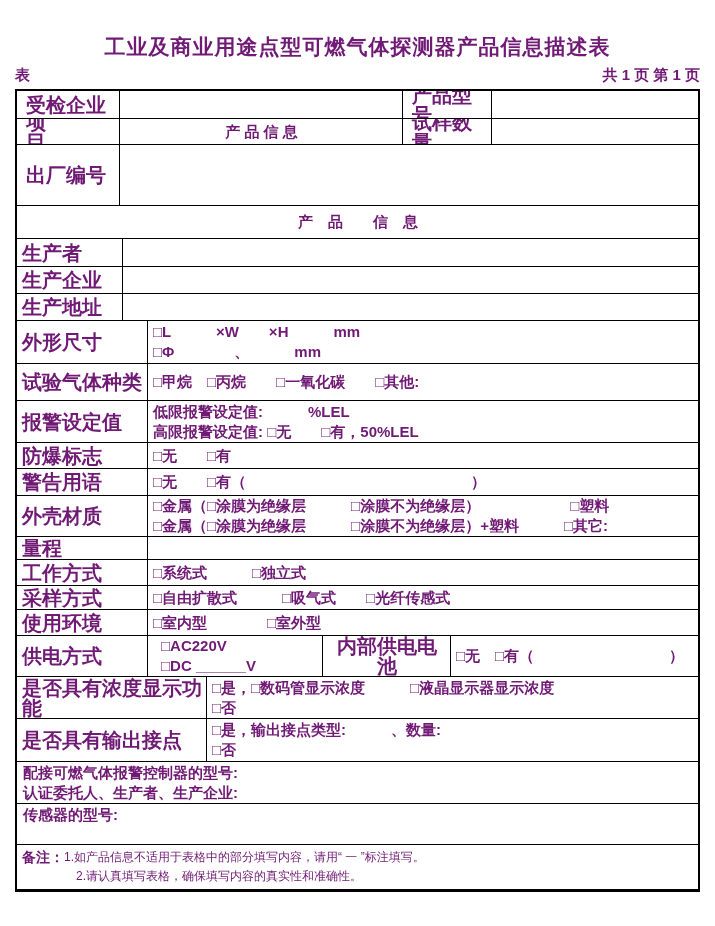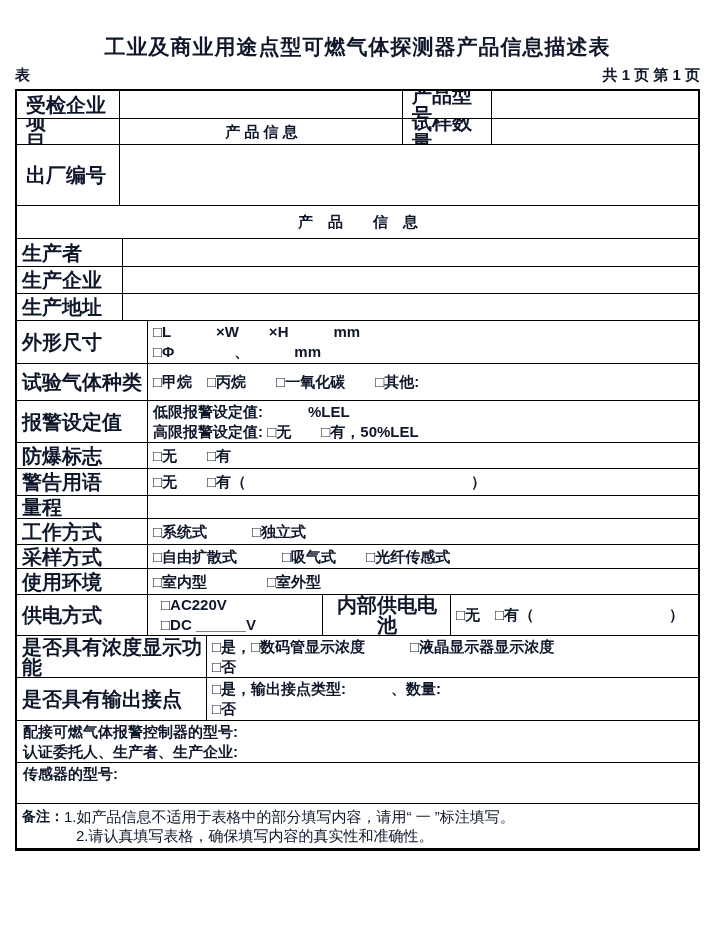--- a/index.html
+++ b/index.html
@@ -1,18 +1,18 @@
 <!DOCTYPE html>
 <html><head>
 <meta charset="utf-8">
 <style>
   html,body { margin:0; padding:0; background:#ffffff; }
   .page {
     position:relative; width:715px; height:926px; background:#fff;
-    font-family:"Liberation Sans", sans-serif; color:#0f172a; overflow:hidden;
+    font-family:"Liberation Sans", sans-serif; color:#701a75; overflow:hidden;
   }
   .title {
     margin-top:34px; text-align:center;
     font-size:21px; font-weight:bold; line-height:26px; letter-spacing:1px;
   }
   .meta {
     display:flex; justify-content:space-between; align-items:flex-end;
     margin:4px 15px 3px 15px; font-size:15px; font-weight:bold; line-height:22px;
   }
   .tbl { margin:0 15px; border:2px solid #000; border-bottom-width:3px; }
@@ -37,21 +37,21 @@
   .w-g { width:128px; flex:0 0 128px; }   
   .w-h { width:190px; flex:0 0 190px; }   
   .h28 { height:28px; } .h26 { height:26px; } .h61 { height:61px; }
   .h33 { height:33px; } .h27 { height:27px; } .h43 { height:43px; }
   .h37 { height:37px; } .h42 { height:42px; } .h41 { height:41px; }
   .h23 { height:23px; } .h24 { height:24px; } .h44 { height:44px; }
   .banner { font-size:15px; font-weight:bold; }
   .fullrow { padding-left:6px; }
   .remarks { align-items:flex-start; padding-top:3px; }
   .remarks-label { font-size:14px; font-weight:bold; line-height:19px; flex:0 0 auto; }
-  .notes { font-size:15px; font-weight:normal; line-height:19px; }
+  .notes { font-size:12px; font-weight:normal; line-height:19px; }
   .note2 { padding-left:12px; }
 </style>
 </head>
 <body>
 
 <div class="page">
 
   <div class="title">工业及商业用途点型可燃气体探测器产品信息描述表</div>
 
   <div class="meta">
@@ -119,20 +119,25 @@
     <div class="tr h26">
       <div class="td lbl w-e">防爆标志</div>
       <div class="td">□无　　□有</div>
     </div>
 
     <div class="tr h27">
       <div class="td lbl w-e">警告用语</div>
       <div class="td">□无　　□有（　　　　　　　　　　　　　　　）</div>
     </div>
 
+    <div class="tr h41">
+      <div class="td lbl w-e">外壳材质</div>
+      <div class="td">□金属（□涂膜为绝缘层　　　□涂膜不为绝缘层）　　　　　　□塑料
+□金属（□涂膜为绝缘层　　　□涂膜不为绝缘层）+塑料　　　□其它:</div>
+    </div>
 
     <div class="tr h23">
       <div class="td lbl w-e">量程</div>
       <div class="td"></div>
     </div>
 
     <div class="tr h26">
       <div class="td lbl w-e">工作方式</div>
       <div class="td">□系统式　　　□独立式</div>
     </div>

